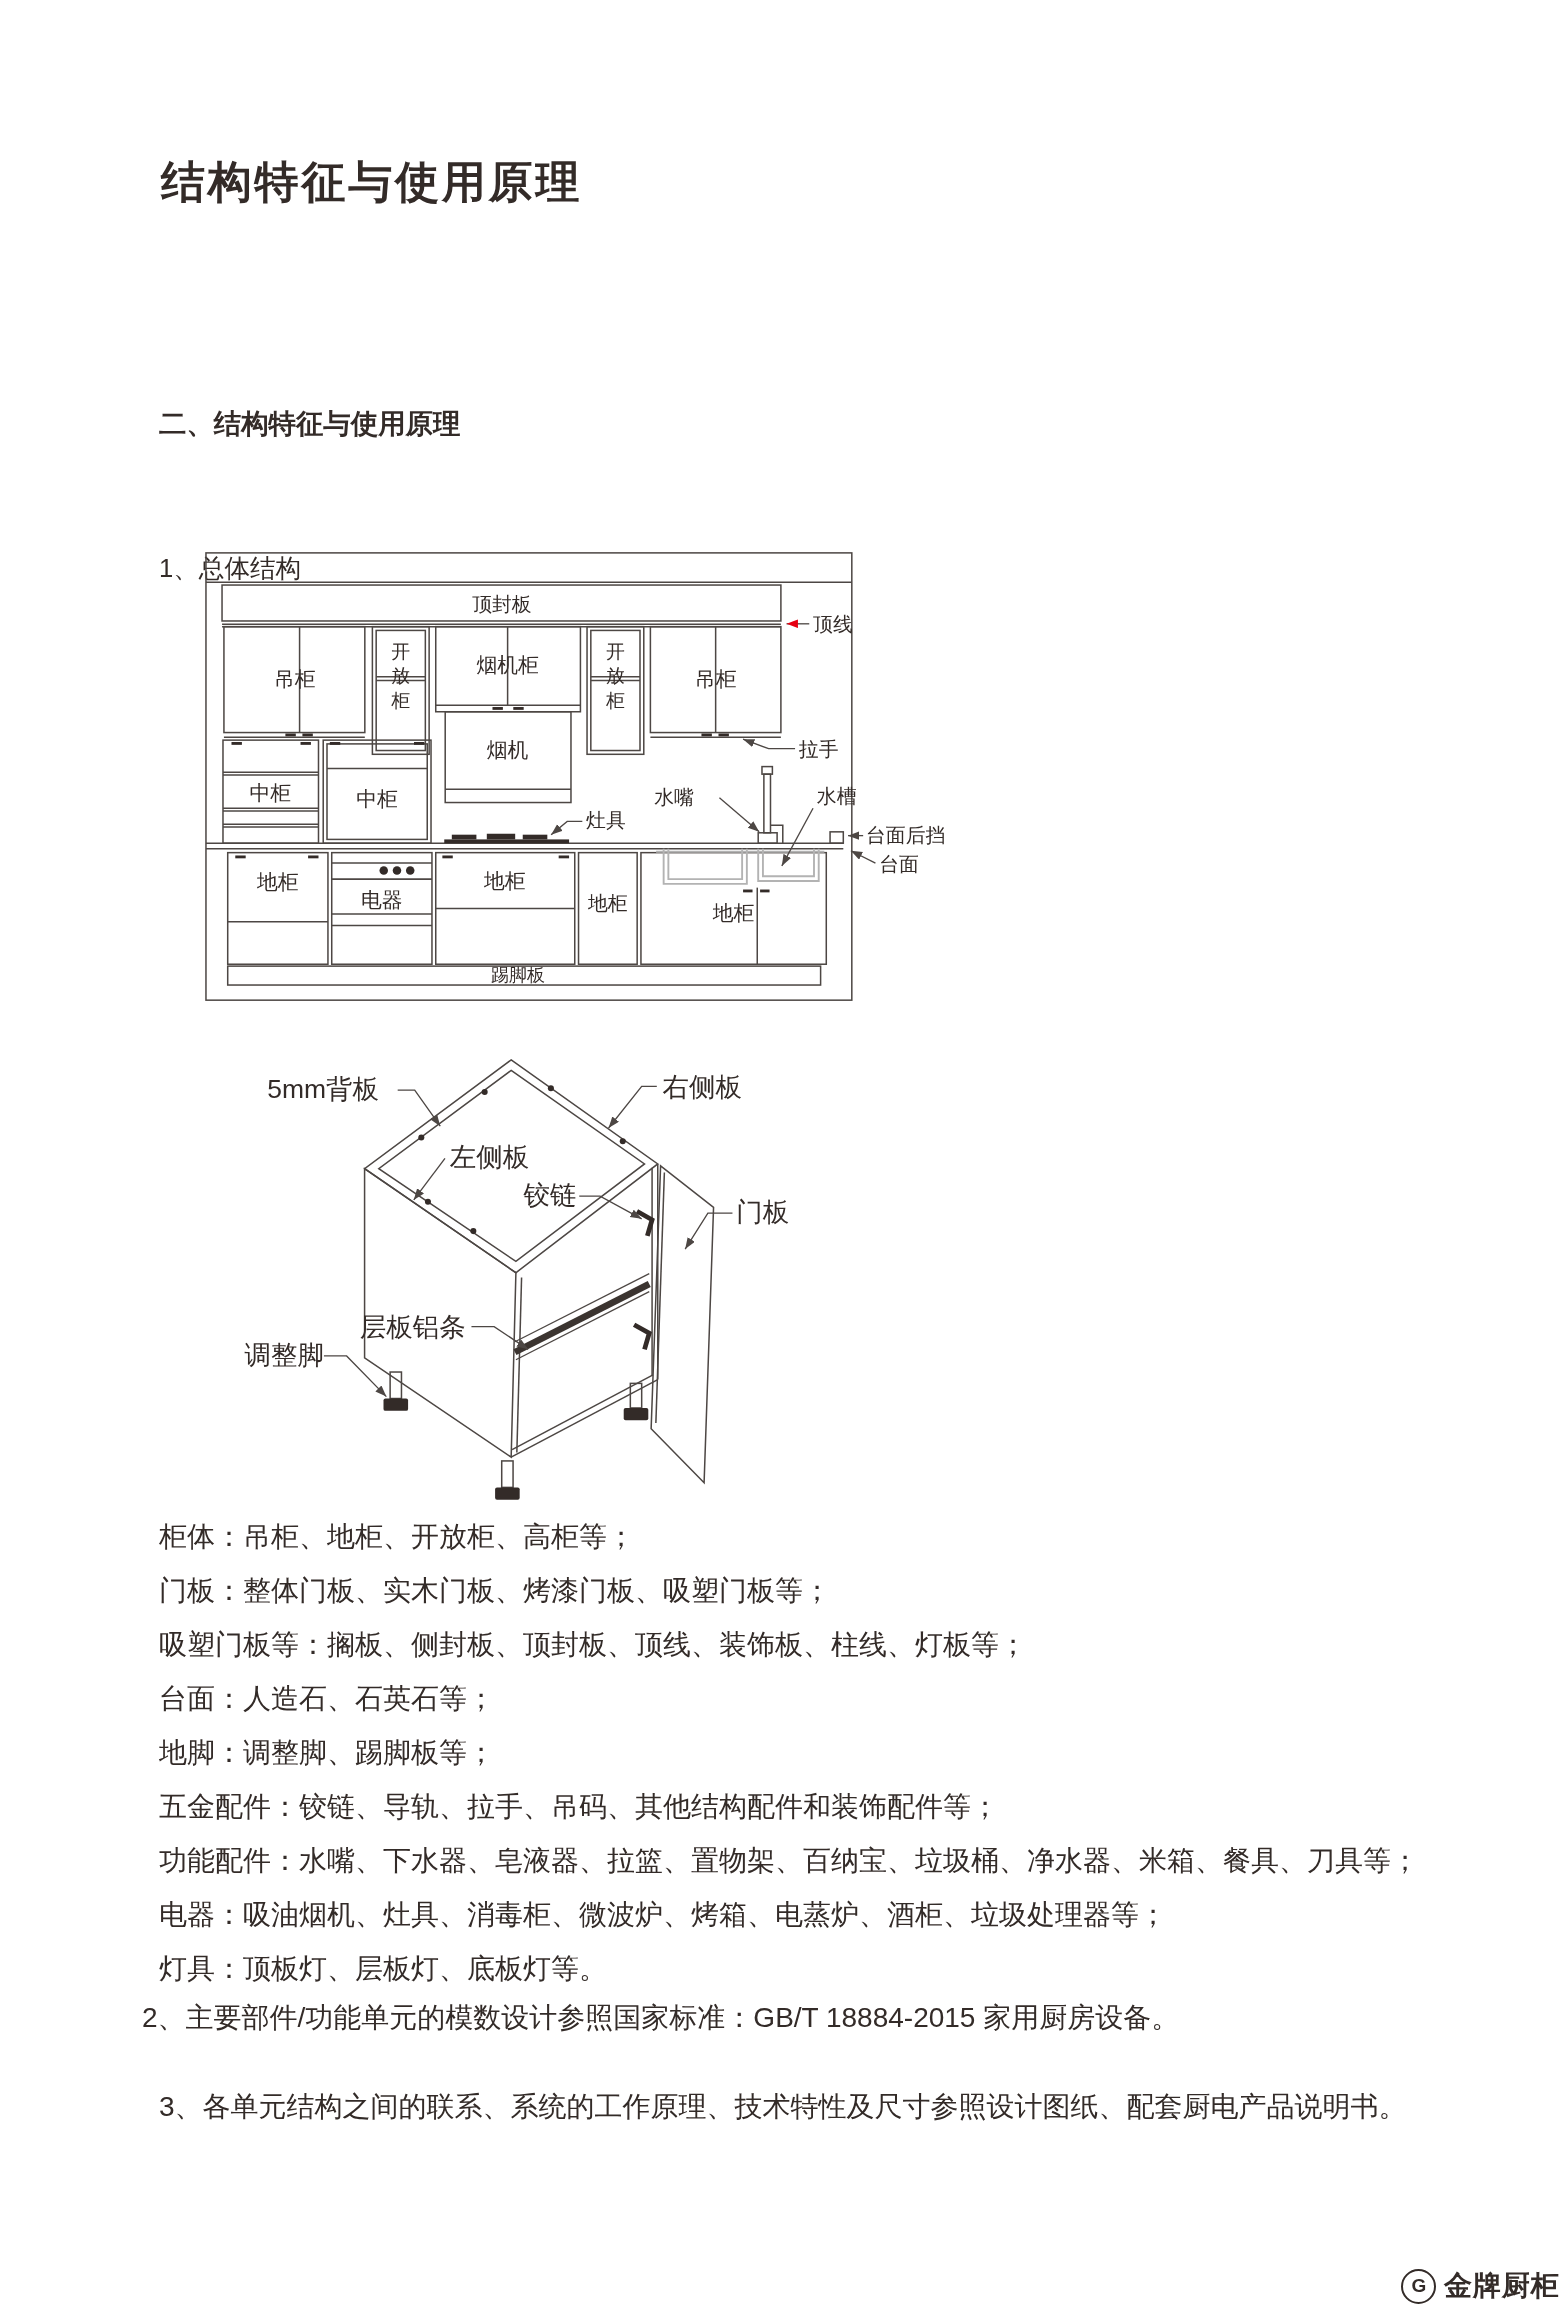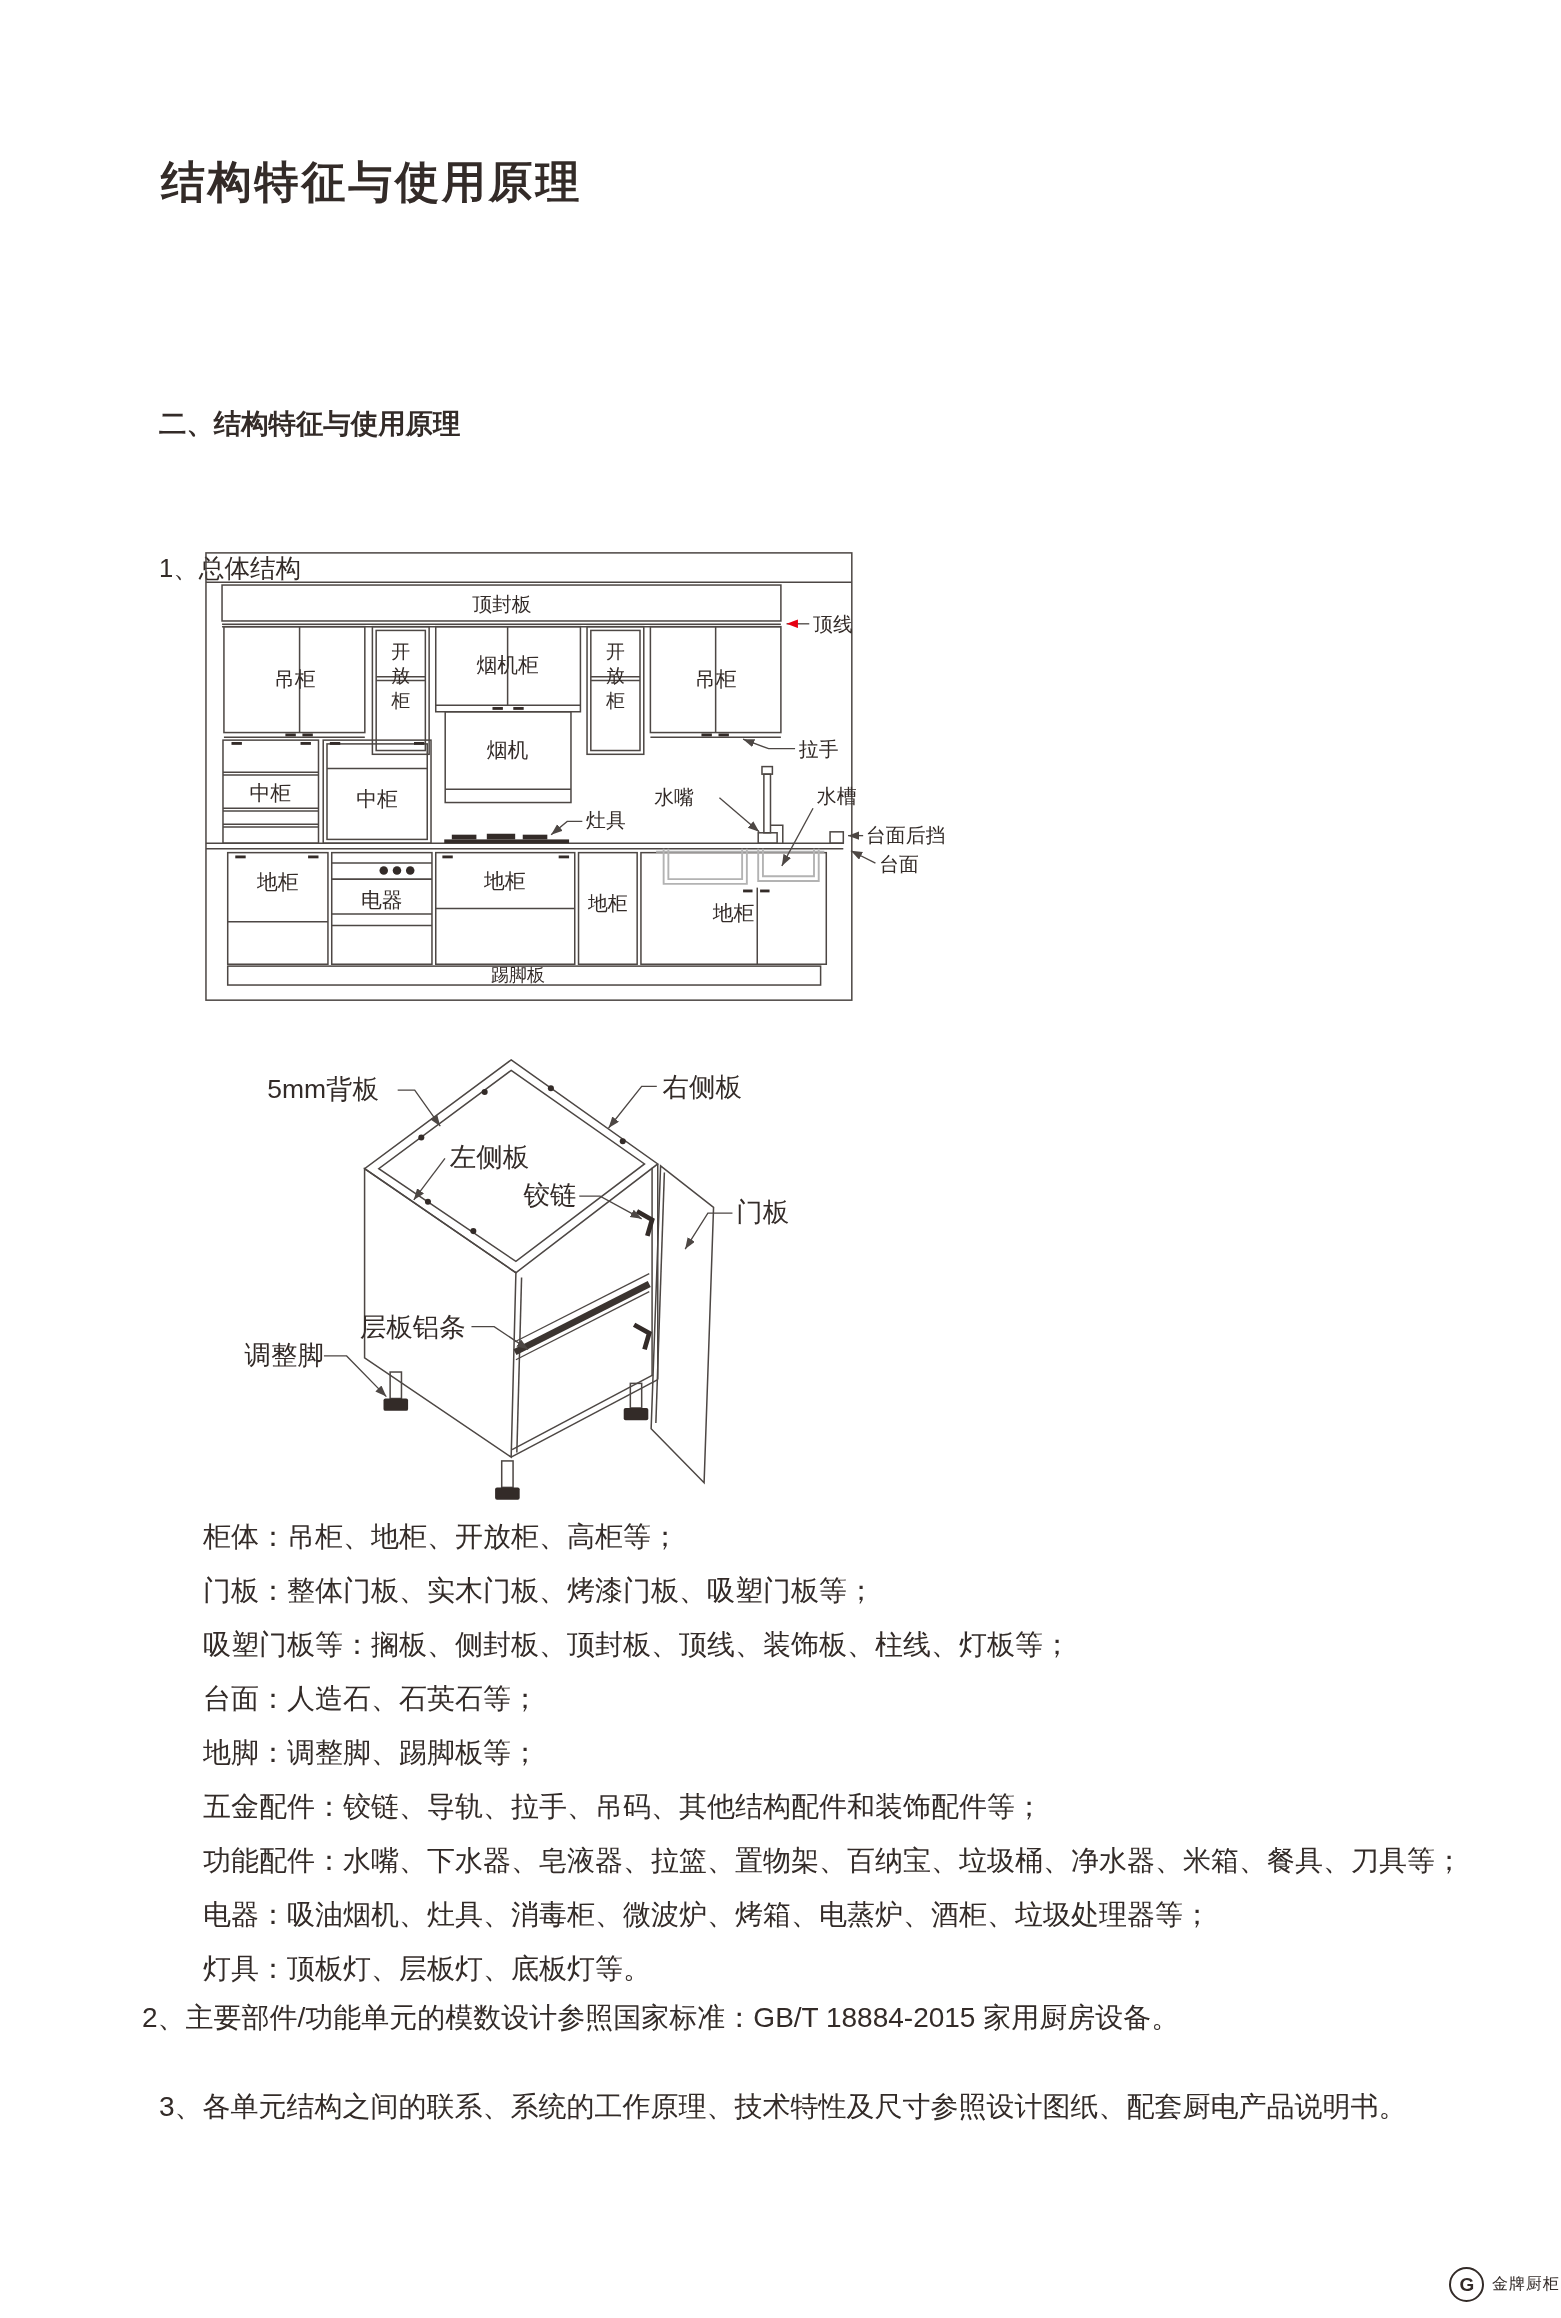--- a/index.html
+++ b/index.html
@@ -2,34 +2,34 @@
 <html style="font-size:15px"><head>
 <meta charset="utf-8">
 <style>
   html,body{margin:0;padding:0;background:#ffffff;}
   #page{position:relative;width:1561px;height:2319px;background:#ffffff;overflow:hidden;
         font-family:"Liberation Sans","DejaVu Sans",sans-serif;color:#332b28;padding-left:48px;}
   .abs{position:absolute;}
   .title{font-size:44px;font-weight:bold;letter-spacing:2.8px;color:#332b28;}
   .sec{font-size:27.4px;font-weight:bold;color:#332b28;}
   .sub{font-size:25.6px;color:#332b28;margin-top:40px;}
-  .bodyline{font-size:28px;line-height:54px;color:#332b28;white-space:nowrap;margin-left:44px;}
+  .bodyline{font-size:28px;line-height:54px;color:#332b28;white-space:nowrap;}
   .note{font-size:28px;color:#332b28;white-space:nowrap;}
   svg{overflow:visible;}
   svg text{font-family:"Liberation Sans","DejaVu Sans",sans-serif;fill:#332b28;}
   .ln *{stroke:#4d4744;fill:none;stroke-width:1.6px;}
   .ln text{stroke:none;fill:#332b28;}
   .ink{fill:#332b28;stroke:none;}
   .gray *{stroke:#b3b3b3;fill:none;stroke-width:2px;}
   .ldr{stroke:#4d4744;fill:none;stroke-width:1.4px;}
   #footer{display:flex;align-items:center;gap:7.6px;}
   #logo{width:31px;height:31px;border:2.4px solid #332b28;border-radius:50%;
         display:flex;align-items:center;justify-content:center;
         font-size:19px;font-weight:bold;color:#332b28;}
-  .brand{font-size:16px;font-weight:normal;color:#332b28;letter-spacing:0.9px;}
+  .brand{font-size:28px;font-weight:bold;color:#332b28;letter-spacing:0.9px;}
   .pgnum{font-size:24px;color:#332b28;margin-left:3.8px;}
 </style>
 </head>
 <body>
 
 <div id="page">
 
   <div class="abs title" style="left:161px;top:153px;">结构特征与使用原理</div>
   <div class="abs sec" style="left:159px;top:379px;margin-top:27px;">二、结构特征与使用原理</div>
   <div class="abs sub" style="left:159px;top:511px;">1、总体结构</div>

